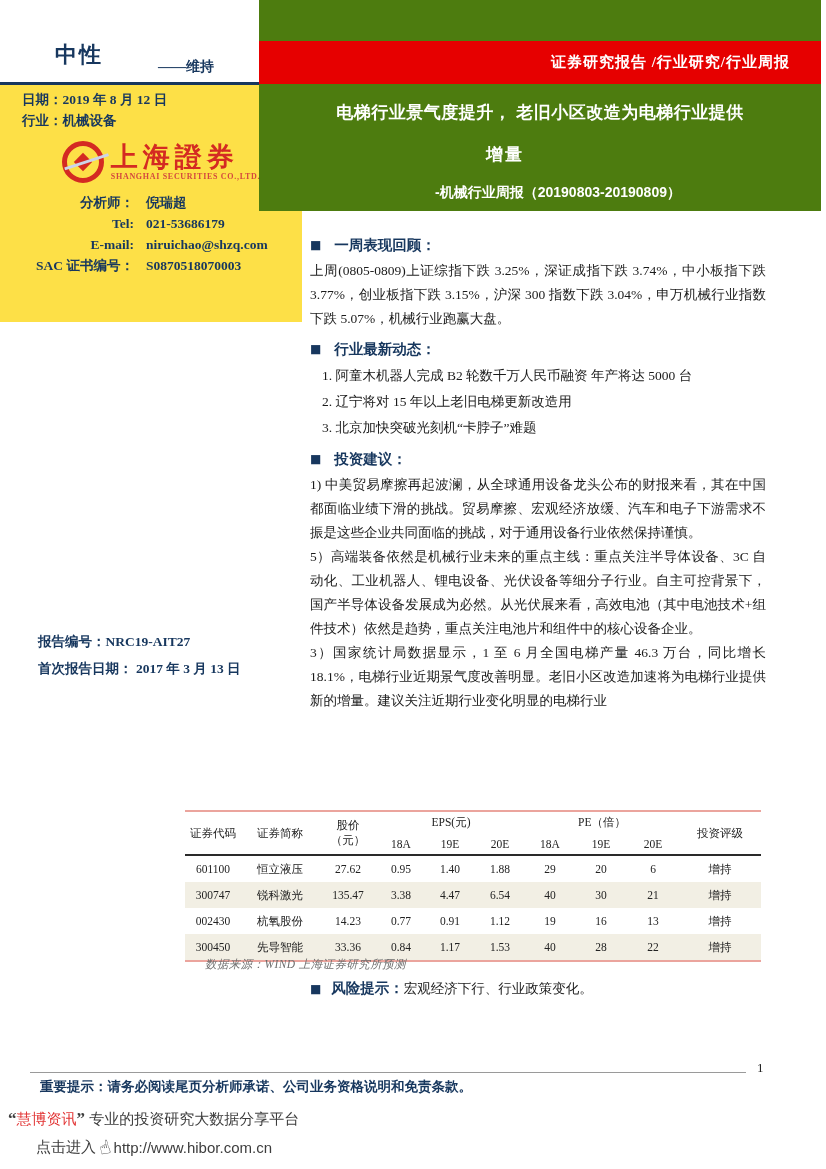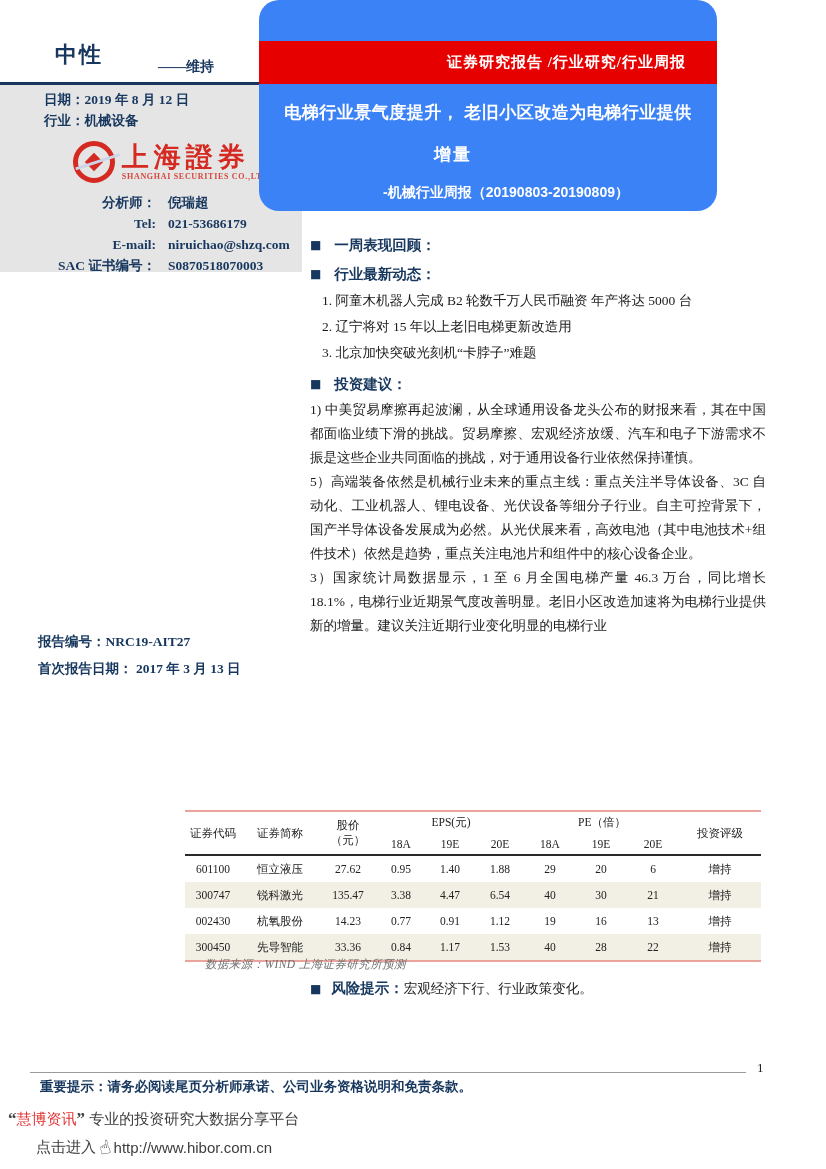--- a/index.html
+++ b/index.html
@@ -6,23 +6,23 @@
   .page { position:relative; width:826px; height:1169px; background:#ffffff; overflow:hidden;
           font-family:"Liberation Serif", serif; }
 
   
   .rating { position:absolute; left:55px; top:40px; color:#17375e; font-weight:bold;
             font-size:22px; letter-spacing:2px; }
   .rating-suffix { position:absolute; left:158px; top:58px; color:#17375e; font-weight:bold;
             font-size:14px; }
 
   
-  .sidebar-info { position:absolute; left:0; top:82px; width:302px; height:190px;
-                  background:#e5e5e5; border-top:3px solid #17375e; box-sizing:border-box;
-                  padding:4px 0 0 44px; color:#17375e; font-weight:bold; font-size:13.5px;
+  .sidebar-info { position:absolute; left:0; top:82px; width:302px; height:240px;
+                  background:#fde047; border-top:3px solid #17375e; box-sizing:border-box;
+                  padding:4px 0 0 22px; color:#17375e; font-weight:bold; font-size:13.5px;
                   overflow:hidden; z-index:1; }
   .info-row { line-height:21px; white-space:nowrap; }
   .logo { display:flex; align-items:center; height:56px; margin:3px 0 2px -2px;justify-content:center; }
   .logo-mark { width:42px; height:42px; border:5px solid #d42a22; border-radius:50%;
                position:relative; box-sizing:border-box; margin-right:7px; flex:0 0 auto; }
   .logo-mark::before { content:""; position:absolute; left:50%; top:50%; width:13px; height:13px;
                background:#d42a22; transform:translate(-50%,-50%) rotate(45deg); }
   .logo-mark::after { content:""; position:absolute; left:-2px; top:14px; width:46px; height:9px;
                background:transparent; border-top:3px solid #ccd4ea; transform:rotate(-18deg); }
   .logo-text { display:flex; flex-direction:column; }
@@ -32,22 +32,22 @@
              line-height:9px; white-space:nowrap; }
   .contact-grid { display:grid; grid-template-columns:112px auto; }
   .contact-label { text-align:right; line-height:21px; white-space:nowrap; }
   .contact-value { padding-left:12px; line-height:21px; white-space:nowrap; }
 
   
   .report-meta { position:absolute; left:38px; top:628px; color:#17375e; font-weight:bold;
                  font-size:13.5px; line-height:27px; white-space:nowrap; }
 
   
-  .banner { position:absolute; left:259px; top:0; width:458px; height:211px;
-            background:#3b82f6; z-index:3;border-radius:20px; }
+  .banner { position:absolute; left:259px; top:0; width:562px; height:211px;
+            background:#4d7c0f; z-index:3; }
   .kicker-band { position:absolute; left:0; top:41px; width:100%; height:43px; background:#e60000;
             display:flex; align-items:center; justify-content:flex-end; box-sizing:border-box;
             padding-right:31px; }
   .kicker-text { color:#ffffff; font-weight:bold; font-size:15px; letter-spacing:1px; }
   .btitle1 { position:absolute; top:101px; left:12px; right:12px; text-align:center; color:#fff;
              font-family:"Liberation Sans", sans-serif; font-weight:bold; font-size:17px;
              letter-spacing:0.5px; }
   .btitle2 { position:absolute; top:143px; left:0; right:70px; text-align:center; color:#fff;
              font-family:"Liberation Sans", sans-serif; font-weight:bold; font-size:17px;
              letter-spacing:2px; }
@@ -150,20 +150,21 @@
     <div>
       <span>首次报告日期：</span>&nbsp;<span>2017 年 3 月 13 日</span>
     </div>
   </div>
 
   <div class="main">
     <div class="sec-head">
       <span class="bullet">■</span>
       <span>一周表现回顾：</span>
     </div>
+    <div class="para">上周(0805-0809)上证综指下跌 3.25%，深证成指下跌 3.74%，中小板指下跌 3.77%，创业板指下跌 3.15%，沪深 300 指数下跌 3.04%，申万机械行业指数下跌 5.07%，机械行业跑赢大盘。</div>
 
     <div class="sec-head mt">
       <span class="bullet">■</span>
       <span>行业最新动态：</span>
     </div>
     <div class="news-item">1. 阿童木机器人完成 B2 轮数千万人民币融资  年产将达 5000 台</div>
     <div class="news-item">2. 辽宁将对 15 年以上老旧电梯更新改造用</div>
     <div class="news-item">3. 北京加快突破光刻机“卡脖子”难题</div>
 
     <div class="sec-head mt">

